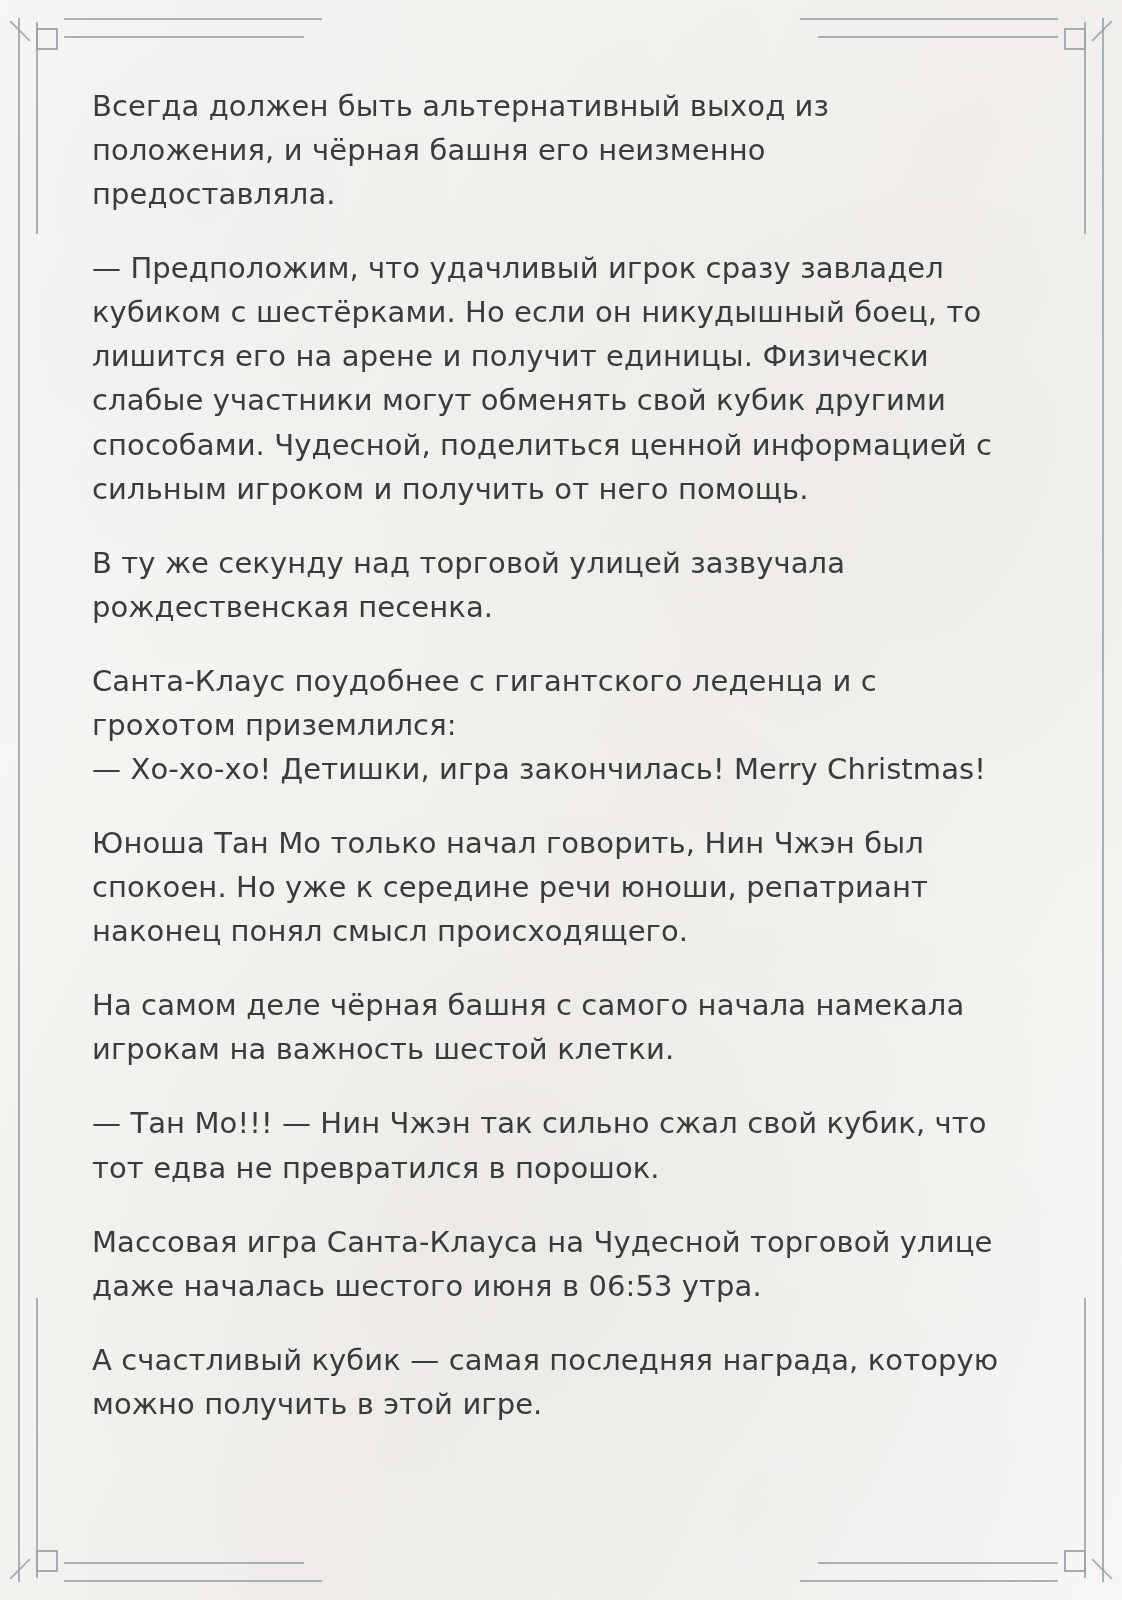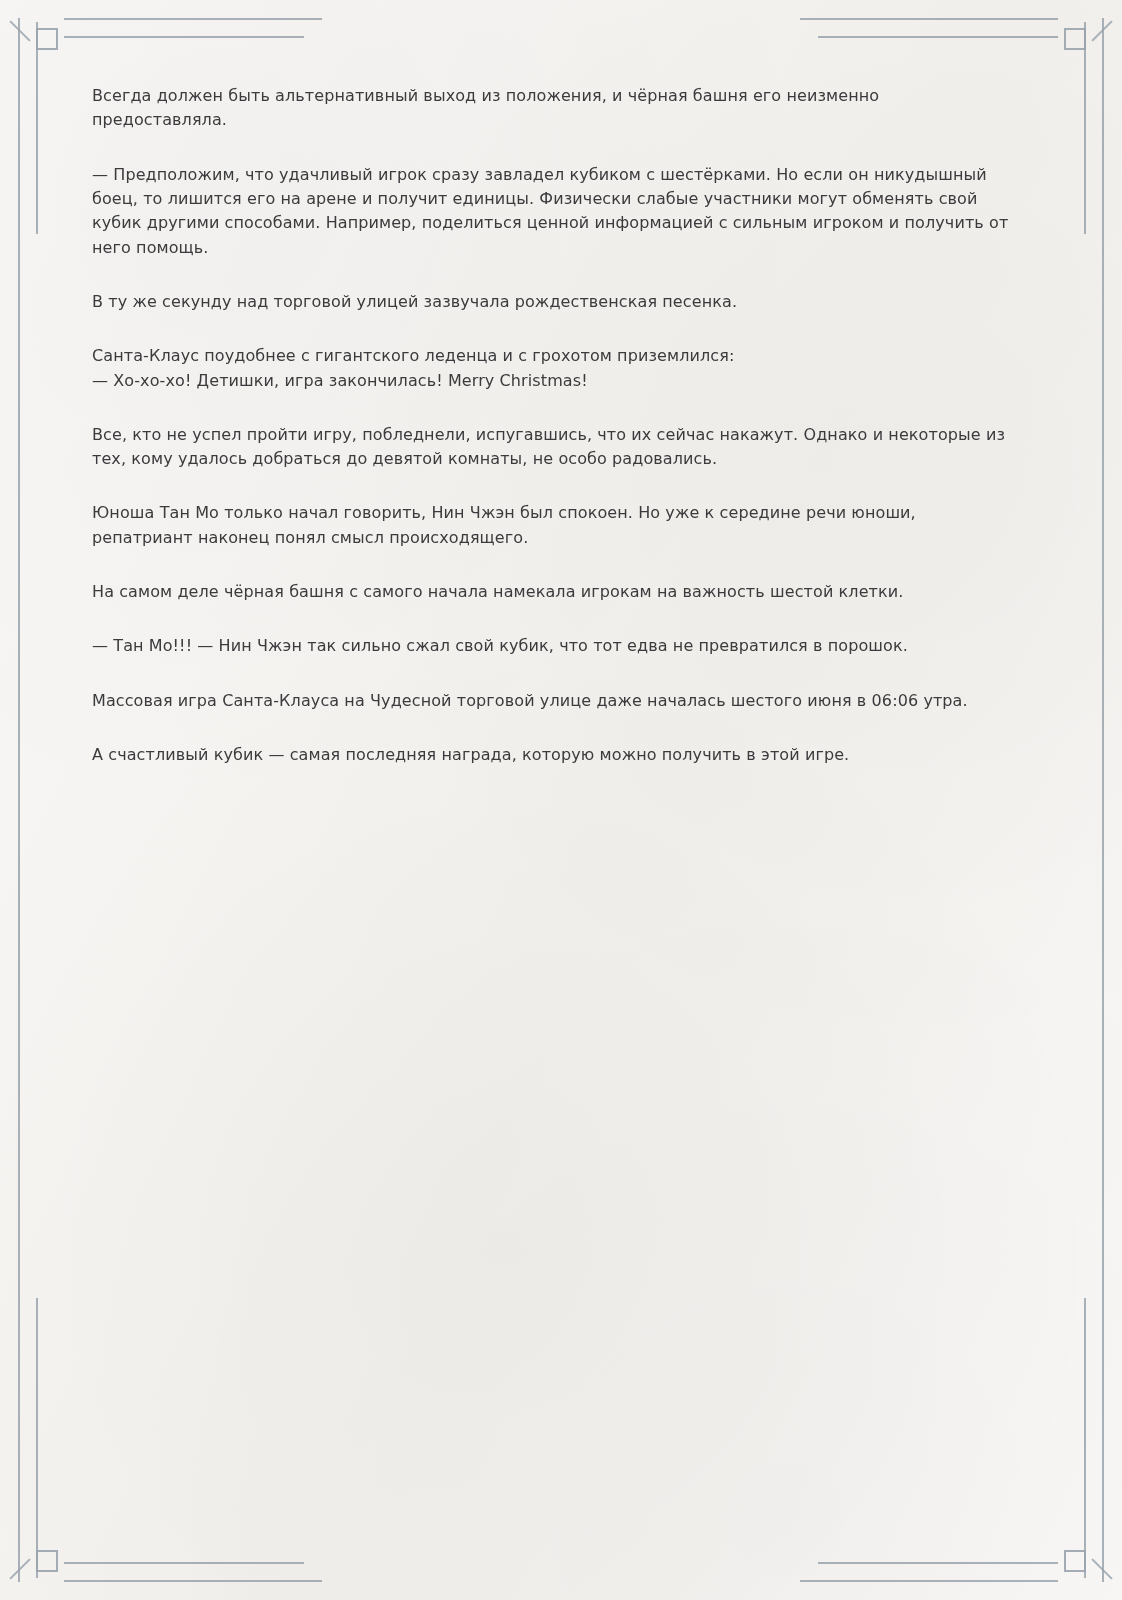--- a/index.html
+++ b/index.html
@@ -87,21 +87,21 @@
 
   
   .page {
     position: absolute;
     left: 92px;
     top: 84px;
     width: 920px;
   }
   p.para {
     margin: 0 0 30px 0;
-    font-size: 16px;
+    font-size: 29px;
     line-height: 1.52;
     color: #3b3b3d;
     letter-spacing: 0.1px;
     text-align: left;
     white-space: pre-line;
   }
   p.para:last-child { margin-bottom: 12px; }
 </style>
 </head>
 <body>
@@ -132,23 +132,22 @@
   <div class="corner-sq corner-br"></div>
 
   <div class="corner-diag diag-tl"></div>
   <div class="corner-diag diag-tr"></div>
   <div class="corner-diag diag-bl"></div>
   <div class="corner-diag diag-br"></div>
 </div>
 
 <div class="page">
   <p class="para">Всегда должен быть альтернативный выход из положения, и чёрная башня его неизменно предоставляла.</p>
-  <p class="para">— Предположим, что удачливый игрок сразу завладел кубиком с шестёрками. Но если он никудышный боец, то лишится его на арене и получит единицы. Физически слабые участники могут обменять свой кубик другими способами. Например, поделиться ценной информацией с сильным игроком и получить от него помощь.</p>
+  <p class="para">— Предположим, что удачливый игрок сразу завладел кубиком с шестёрками. Но если он никудышный боец, то лишится его на арене и получит единицы. Физически слабые участники могут обменять свой кубик другими способами. Чудесной, поделиться ценной информацией с сильным игроком и получить от него помощь.</p>
   <p class="para">В ту же секунду над торговой улицей зазвучала рождественская песенка.</p>
   <p class="para">Санта-Клаус поудобнее с гигантского леденца и с грохотом приземлился:
 — Хо-хо-хо! Детишки, игра закончилась! Merry Christmas!</p>
-  <p class="para">Все, кто не успел пройти игру, побледнели, испугавшись, что их сейчас накажут. Однако и некоторые из тех, кому удалось добраться до девятой комнаты, не особо радовались.</p>
   <p class="para">Юноша Тан Мо только начал говорить, Нин Чжэн был спокоен. Но уже к середине речи юноши, репатриант наконец понял смысл происходящего.</p>
   <p class="para">На самом деле чёрная башня с самого начала намекала игрокам на важность шестой клетки.</p>
   <p class="para">— Тан Мо!!! — Нин Чжэн так сильно сжал свой кубик, что тот едва не превратился в порошок.</p>
-  <p class="para">Массовая игра Санта-Клауса на Чудесной торговой улице даже началась шестого июня в 06:06 утра.</p>
+  <p class="para">Массовая игра Санта-Клауса на Чудесной торговой улице даже началась шестого июня в 06:53 утра.</p>
   <p class="para">А счастливый кубик — самая последняя награда, которую можно получить в этой игре.</p>
 </div>
 
 </body></html>

